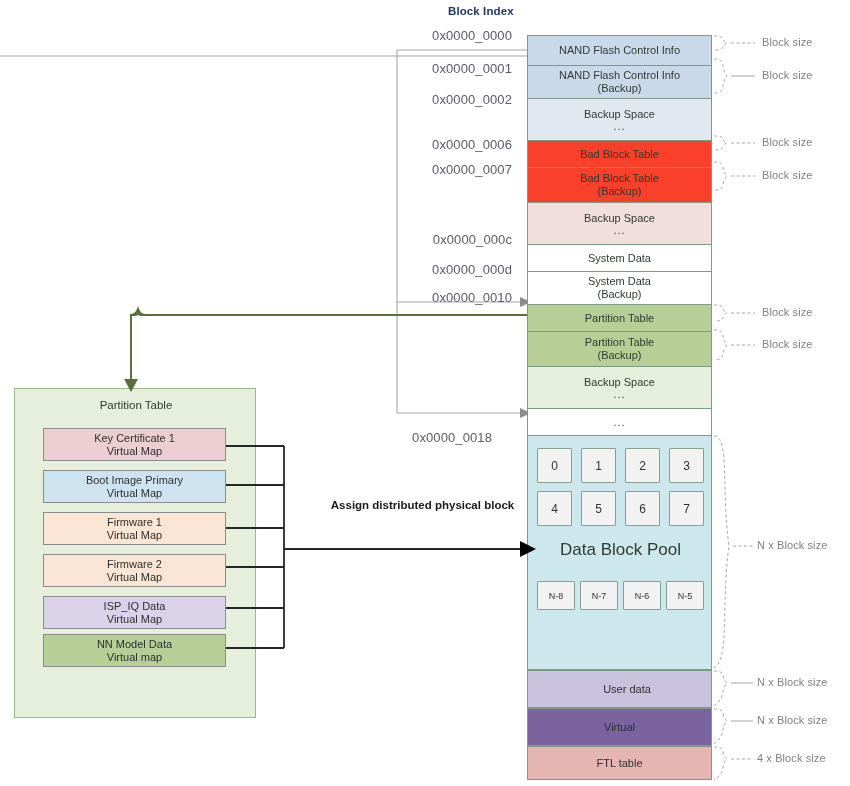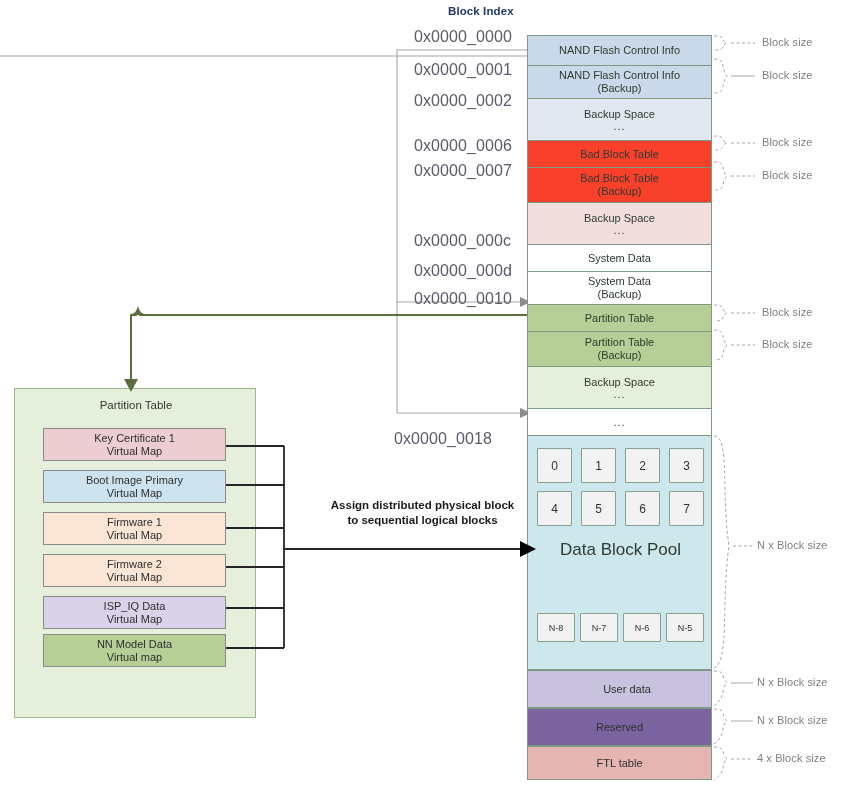--- a/index.html
+++ b/index.html
@@ -10,21 +10,21 @@
     color:#3a3a3a;
   }
   .abs{position:absolute;box-sizing:border-box;}
 
   
   #block-index-title{
     left:448px;top:5px;font-size:11.5px;font-weight:bold;color:#1f3864;
     letter-spacing:.1px;
   }
   .idx{
-    font-size:16px;color:#5a5a68;width:98px;
+    font-size:13px;color:#5a5a68;text-align:right;width:98px;
     letter-spacing:.1px;
   }
 
   
   #stack{left:527px;top:35px;width:160px;}
   .brow{
     position:relative;width:185px;box-sizing:border-box;
     border:1px solid #7f9a83;border-bottom:none;
     display:flex;flex-direction:column;align-items:center;justify-content:center;
     font-size:11px;line-height:13px;text-align:center;color:#2f3b30;
@@ -37,21 +37,21 @@
   #pool{
     left:527px;top:435px;width:185px;height:235px;
     background:#cde8ec;border:1px solid #7f9a83;
   }
   .poolrow{position:absolute;left:9px;width:167px;display:flex;justify-content:space-between;}
   .cell{
     width:33px;height:33px;background:#f2f2f2;border:1px solid #87a08d;
     display:flex;align-items:center;justify-content:center;
     font-size:12px;color:#333;border-radius:1px;
   }
-  .cell.sm{width:36px;height:27px;font-size:9px;margin-top:32px;}
+  .cell.sm{width:36px;height:27px;font-size:9px;}
   #pool-label{
     position:absolute;left:0;top:104px;width:185px;text-align:center;
     font-size:17px;color:#2f3b30;
   }
 
   
   .bbox{
     left:527px;width:185px;border:1px solid #7f9a83;box-sizing:border-box;
     display:flex;align-items:center;justify-content:center;
     font-size:11px;color:#2f2f2f;
@@ -207,21 +207,21 @@
       <div class="cell sm">N-6</div>
       <div class="cell sm">N-5</div>
     </div>
 </div>
 
 <div id="bottom-blocks">
     <div class="abs bbox" style="top: 670px; height: 38px; background: rgb(201, 194, 222); padding-left: 15px;">
       <span>User data</span>
     </div>
     <div class="abs bbox" style="top: 708px; height: 38px; background: rgb(123, 99, 160);">
-      <span>Reserved</span>
+      <span>Virtual</span>
     </div>
     <div class="abs bbox" style="top: 746px; height: 34px; background: rgb(229, 181, 178);">
       <span>FTL table</span>
     </div>
   </div>
 
 <div id="size-labels">
     <div class="abs szlabel" style="left: 762px; top: 36px;">Block size</div>
     <div class="abs szlabel" style="left: 762px; top: 69px;">Block size</div>
     <div class="abs szlabel" style="left: 762px; top: 136px;">Block size</div>
@@ -259,21 +259,20 @@
       <span>Virtual Map</span>
     </div>
     <div class="abs prow" style="left: 43px; top: 634px; background: rgb(181, 207, 150);">
       <span>NN Model Data</span>
       <span>Virtual map</span>
     </div>
   </div>
 
 <div class="abs" id="assign-note">
   <div>Assign distributed physical block</div>
-  <div>to sequential logical blocks</div>
 </div>
 
 <svg class="layer top">
 
   <g stroke="#262626" stroke-width="1.8" fill="none">
     <path d="M226,446 L284,446"></path>
     <path d="M226,485 L284,485"></path>
     <path d="M226,528 L284,528"></path>
     <path d="M226,567 L284,567"></path>
     <path d="M226,608 L284,608"></path>

